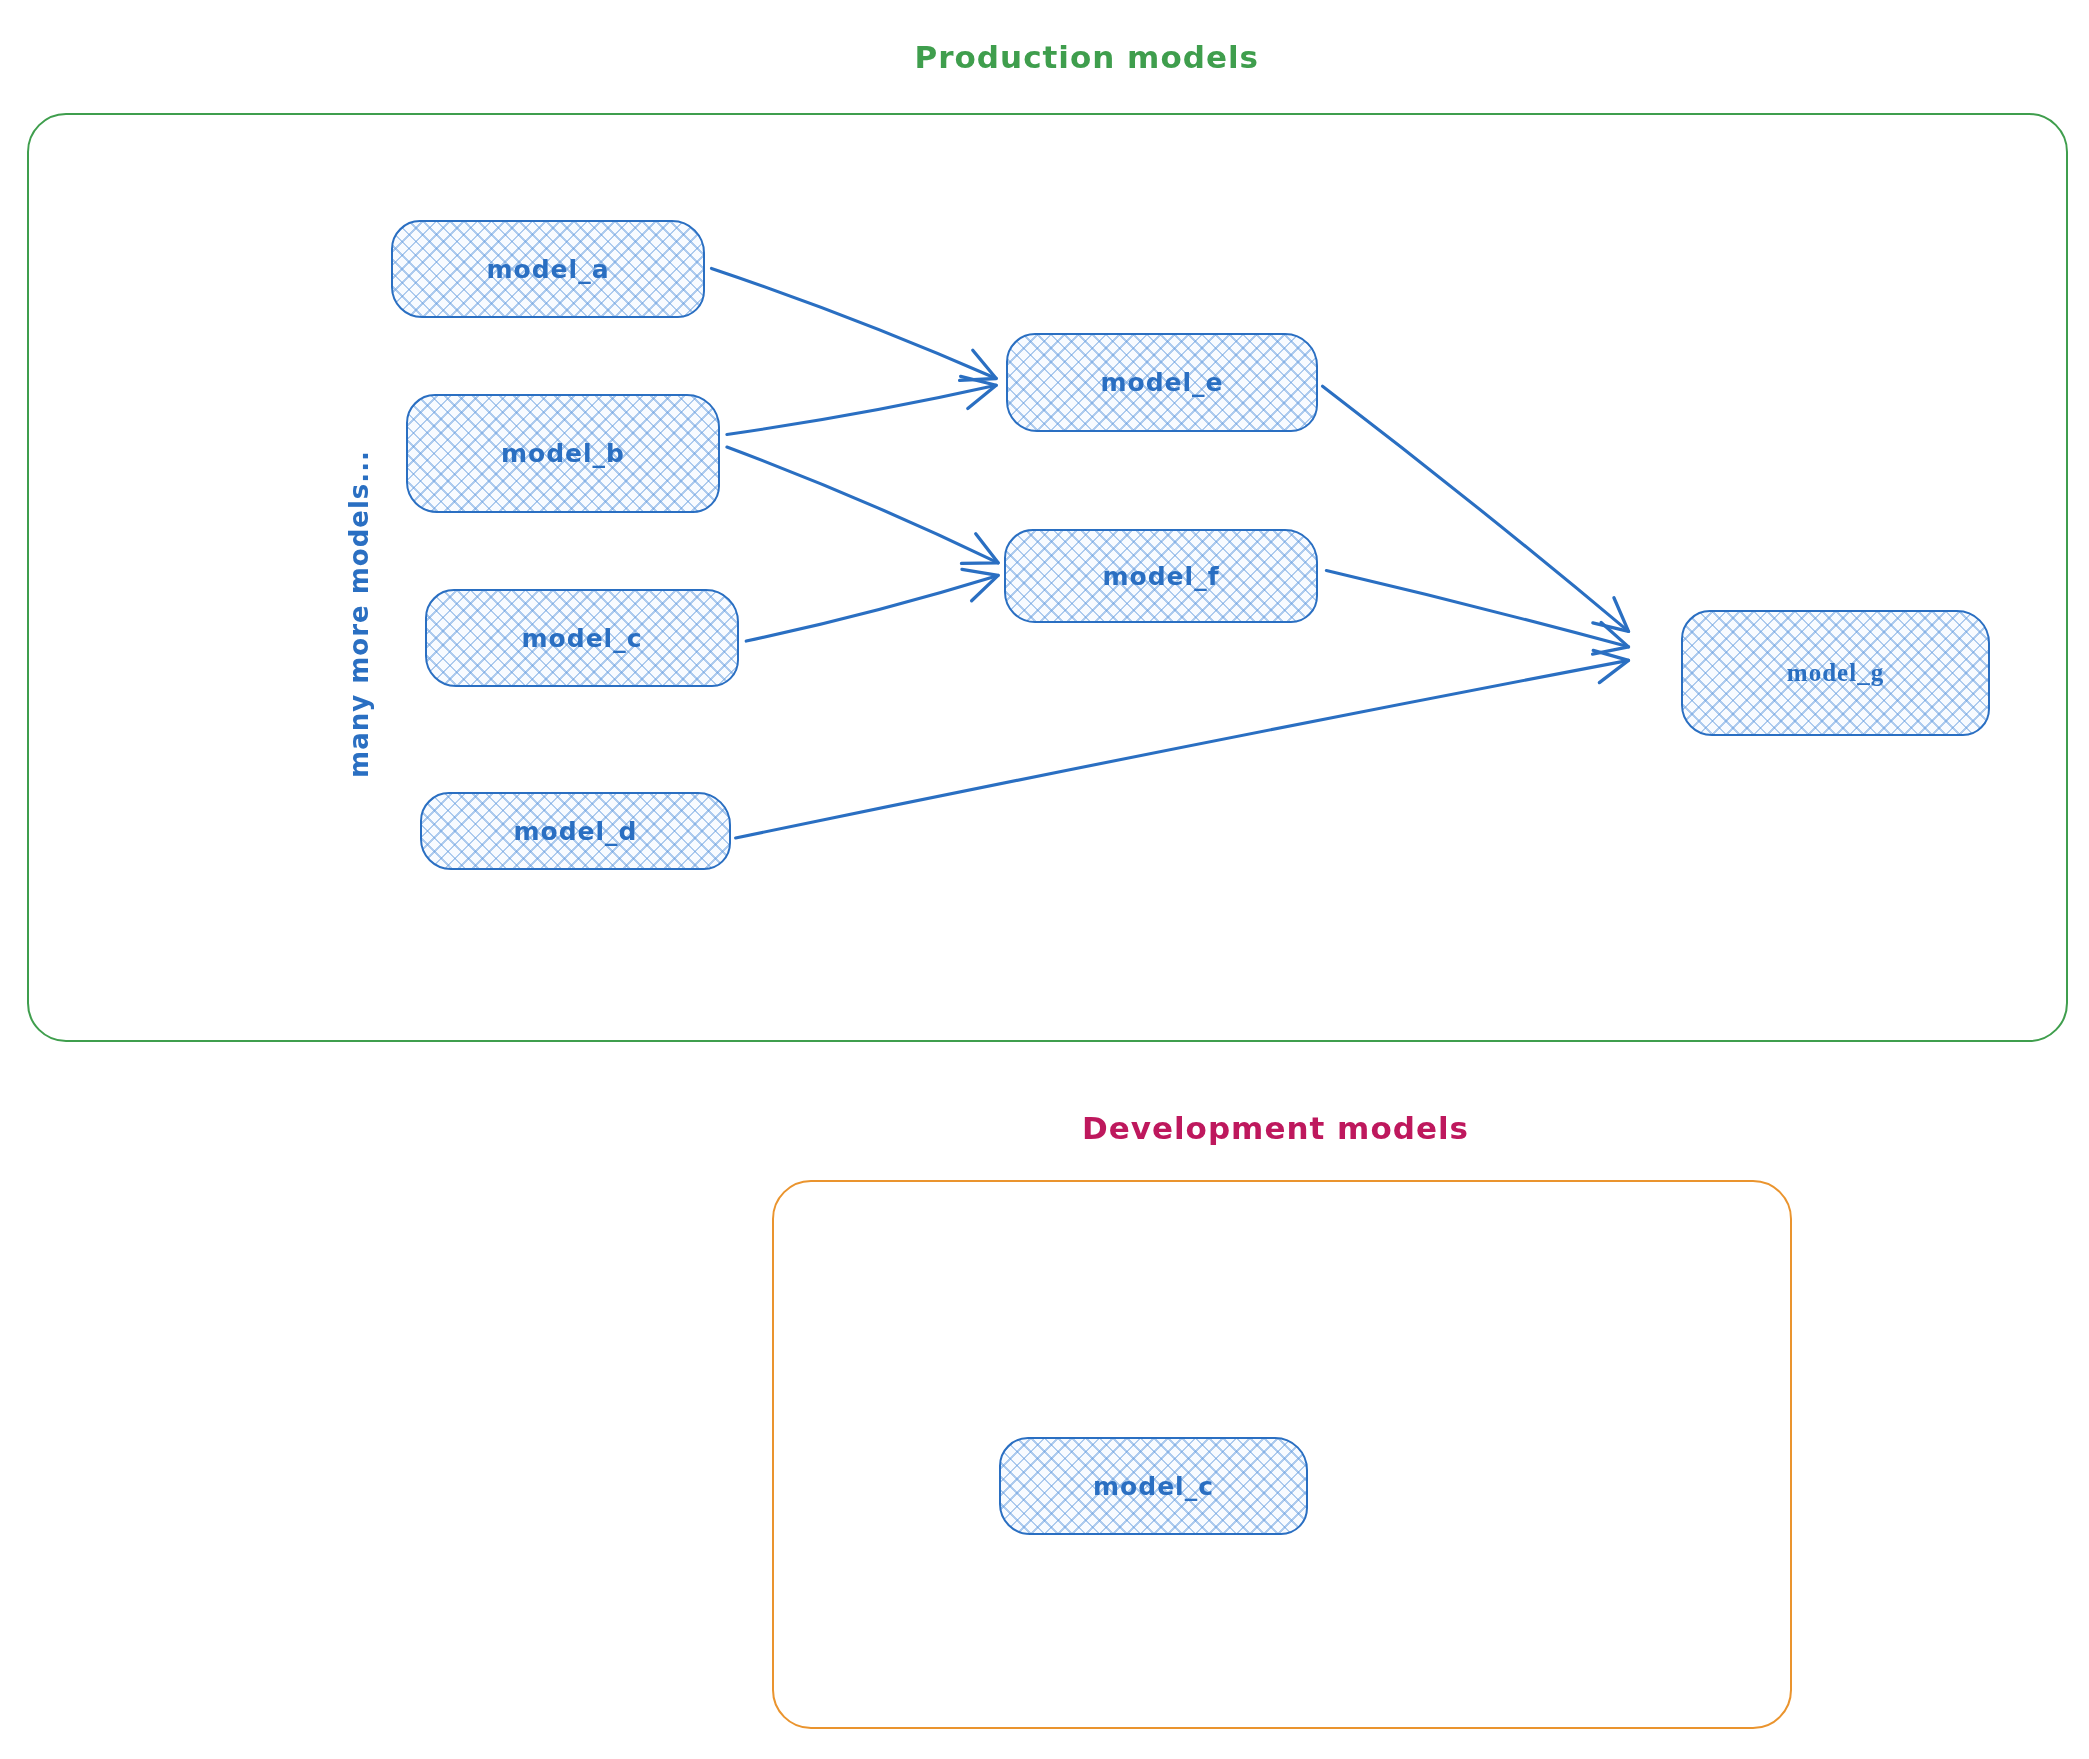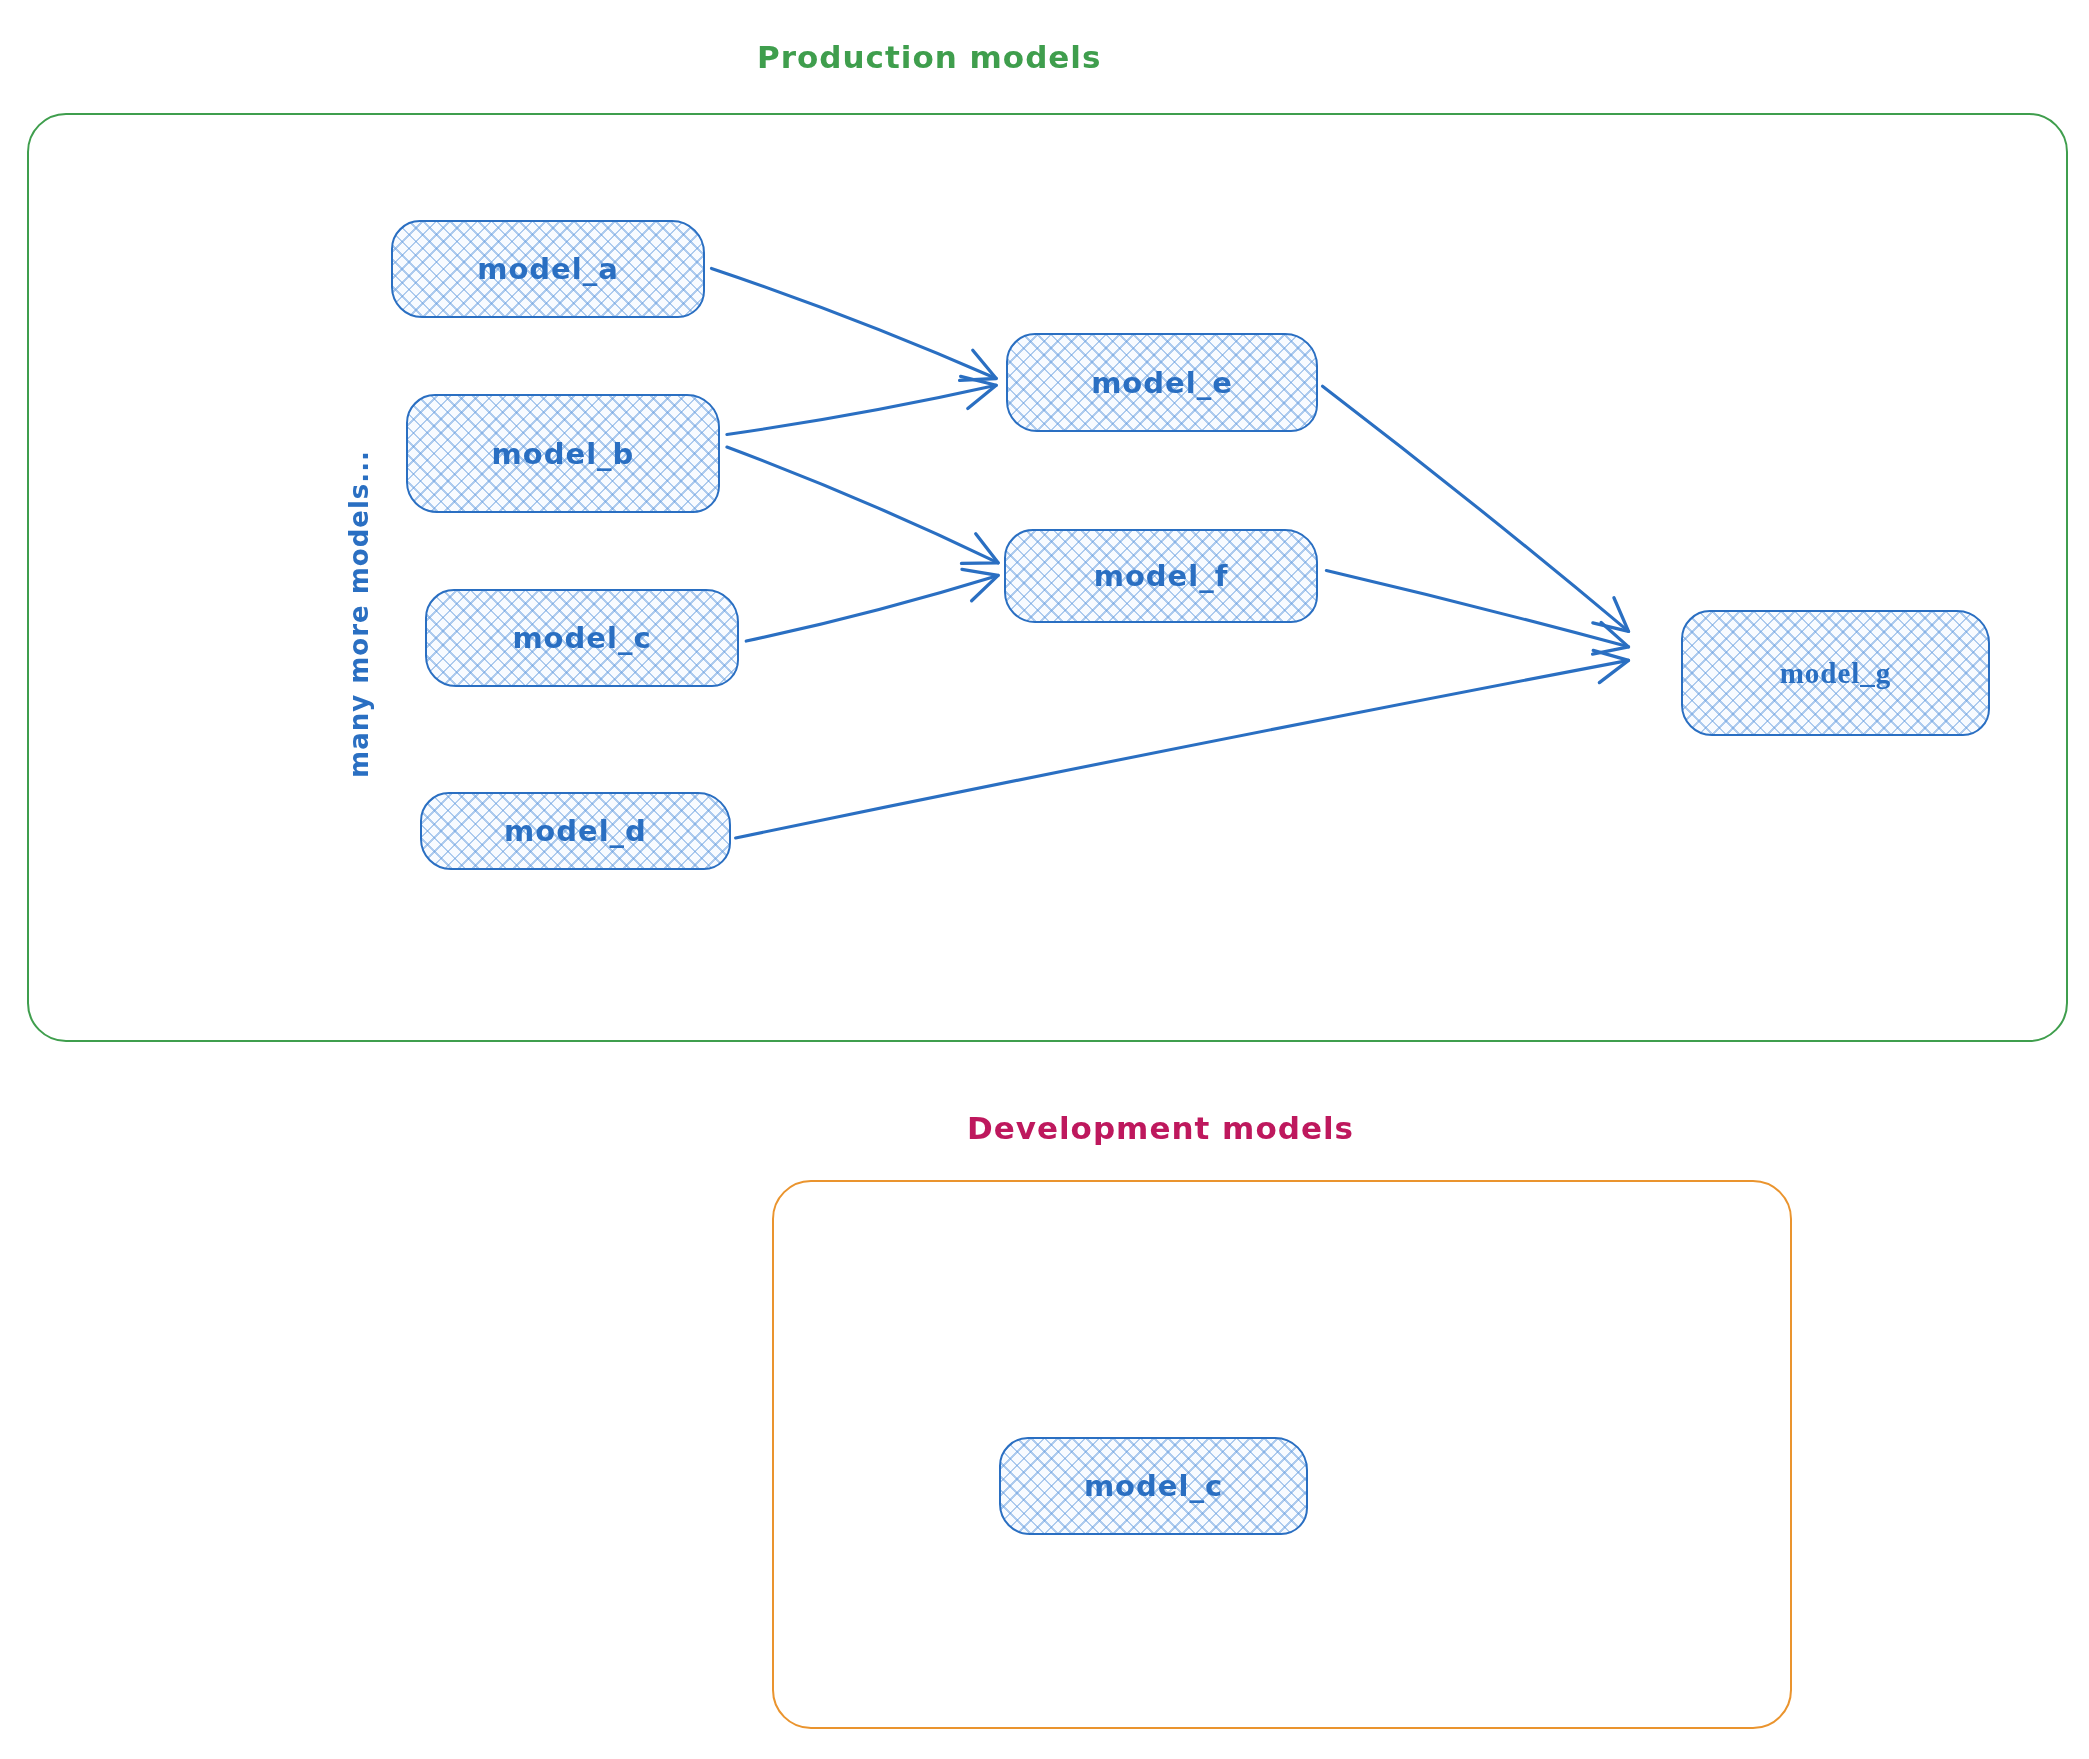--- a/index.html
+++ b/index.html
@@ -26,42 +26,42 @@
     border: 2.9px solid #3f9e4d;
   }
   .frame.development {
     left: 772px; top: 1180px;
     width: 1016px; height: 545px;
     border: 2.9px solid #ea942e;
   }
   .frame-title {
     position: absolute;
     width: 502px;
-    text-align: left;
+    text-align: right;
     font-size: 31px;
     font-weight: 600;
     letter-spacing: 1px;
   }
   .frame-title.production { left: 757px; top: 39px; color: #3f9e4d; }
   .frame-title.development { left: 967px; top: 1110px; color: #be185d; }
 
   .node {
     position: absolute;
     box-sizing: border-box;
     border: 2.9px solid #2a6fc2;
     border-radius: 29px 33px 27px 31px;
     background-color: #f8fbff;
     background-image:
       repeating-linear-gradient(45deg,  rgba(100,156,222,0.50) 0px, rgba(100,156,222,0.50) 1.9px, transparent 1.9px, transparent 9.7px),
       repeating-linear-gradient(135deg, rgba(100,156,222,0.50) 0px, rgba(100,156,222,0.50) 1.9px, transparent 1.9px, transparent 9.7px);
     display: flex;
     align-items: center;
     justify-content: center;
     color: #2a6fc2;
-    font-size: 29px;
+    font-size: 25px;
     font-weight: 600;
     letter-spacing: 1px;
   }
   #node-model-a    { left: 391px;  top: 220px;  width: 314px; height: 98px; }
   #node-model-b    { left: 406px;  top: 394px;  width: 314px; height: 119px; }
   #node-model-c    { left: 425px;  top: 589px;  width: 314px; height: 98px; }
   #node-model-d    { left: 420px;  top: 792px;  width: 311px; height: 78px; }
   #node-model-e    { left: 1006px; top: 333px;  width: 312px; height: 99px; }
   #node-model-f    { left: 1004px; top: 529px;  width: 314px; height: 94px;  }
   #node-model-g    { left: 1681px; top: 610px;  width: 309px; height: 126px; font-family: Liberation Serif, serif; }

